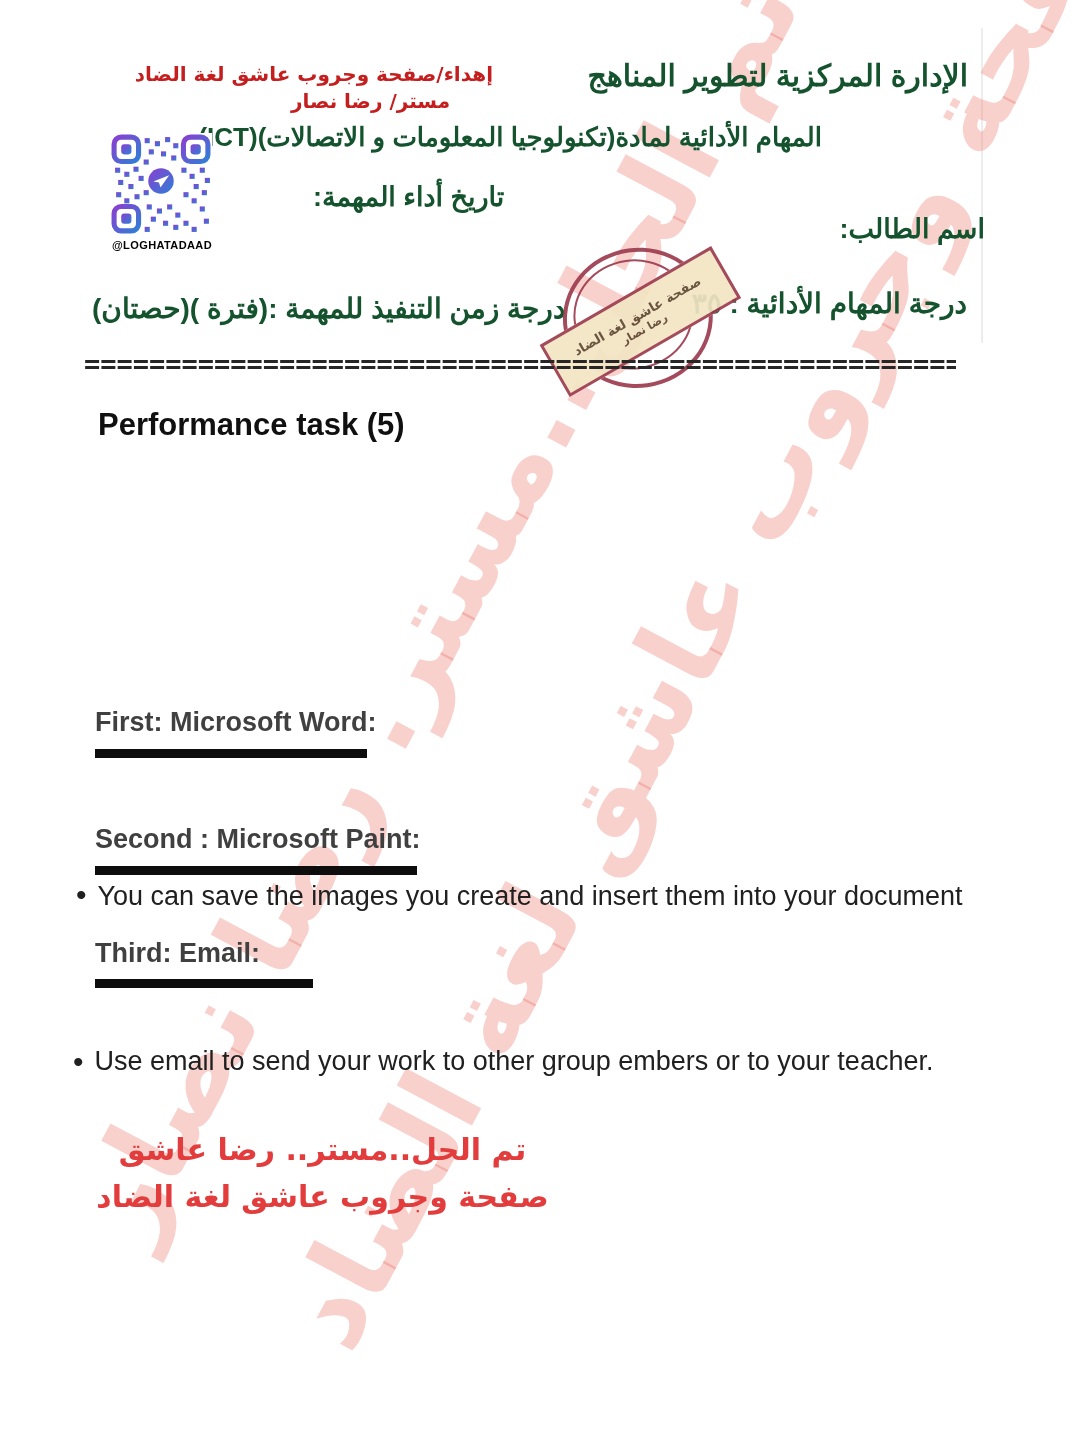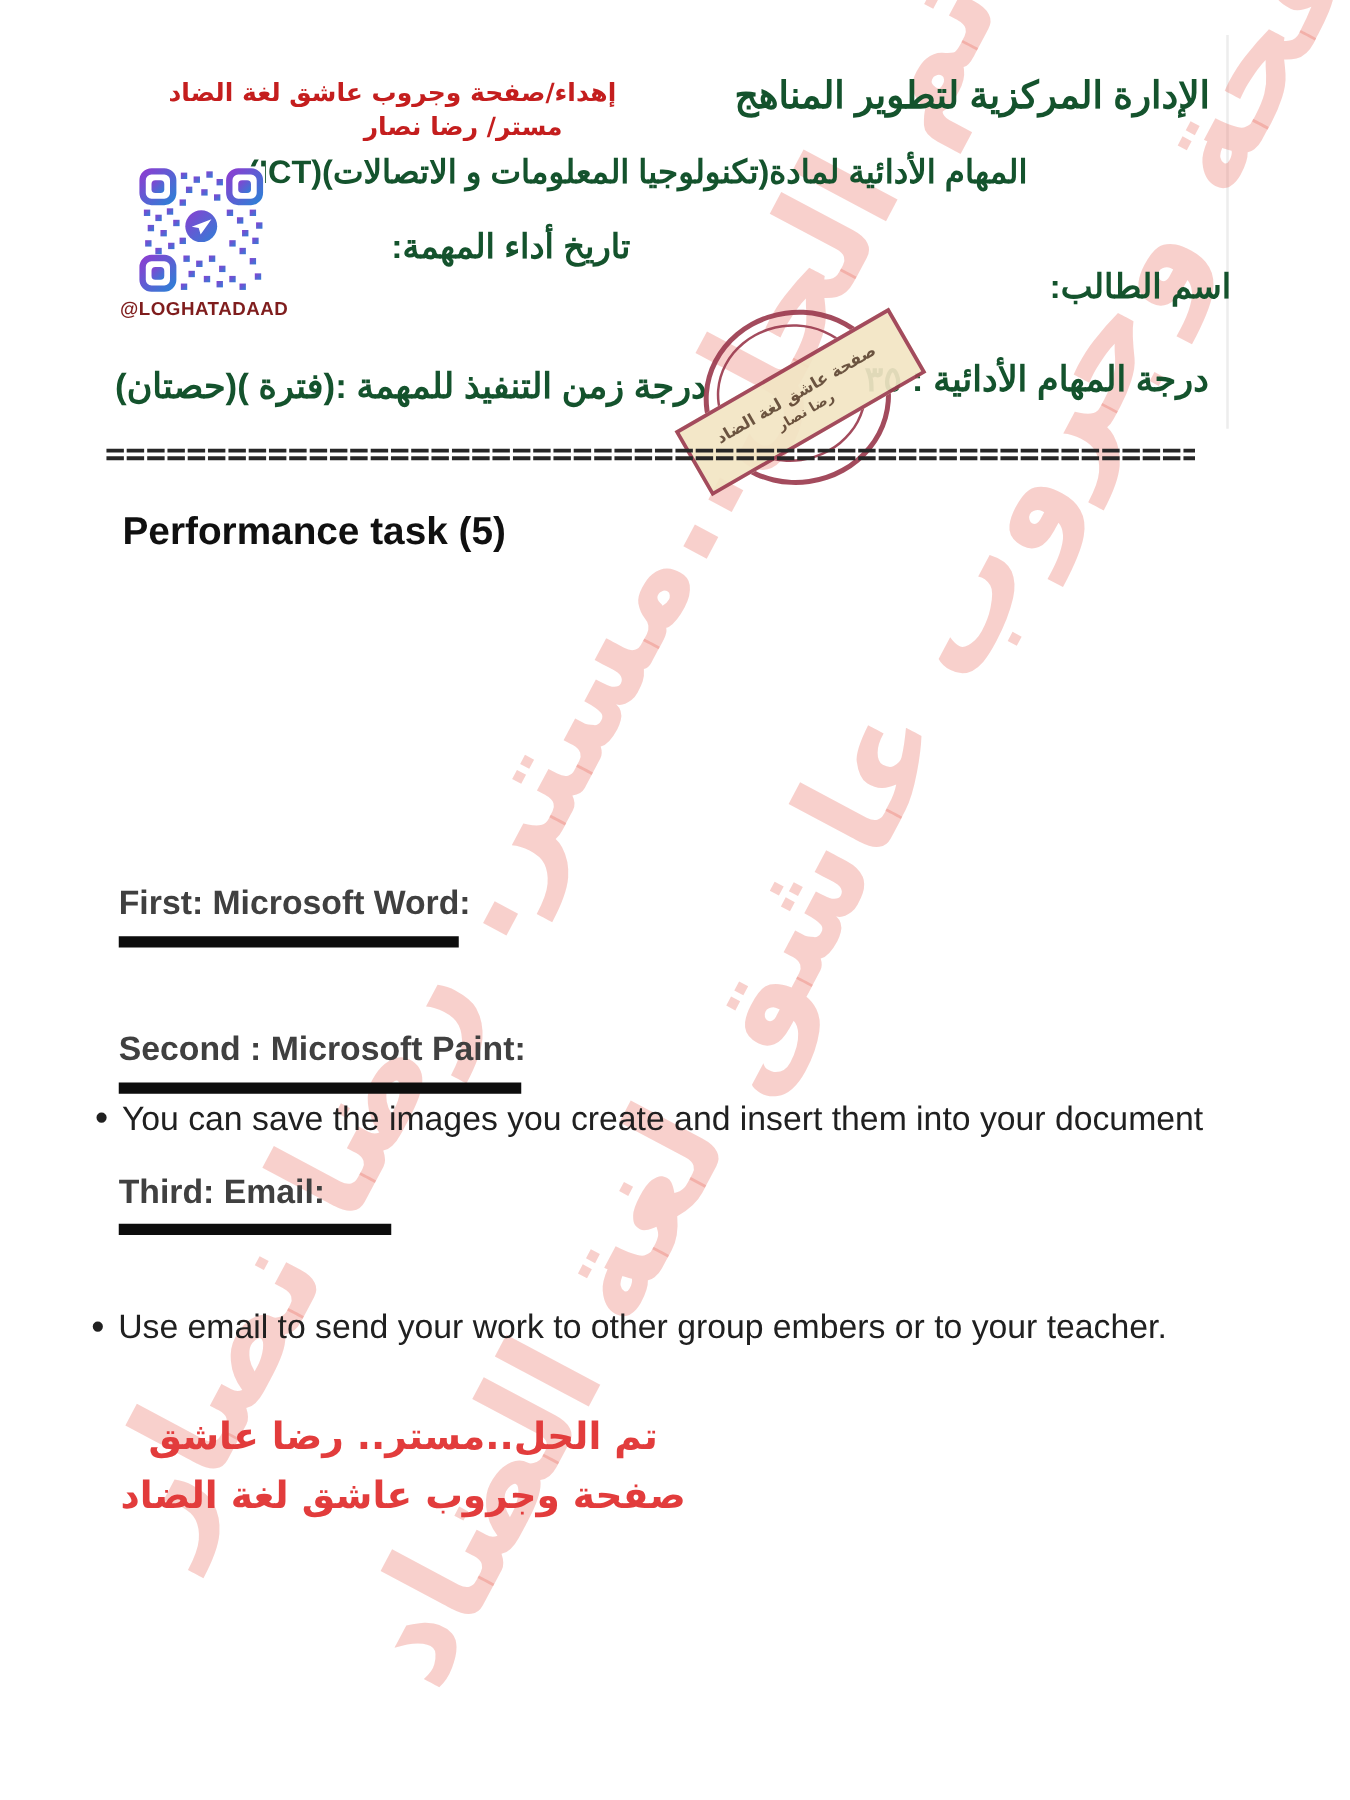--- a/index.html
+++ b/index.html
@@ -29,21 +29,21 @@
   .org-title{position:absolute;right:112px;top:58px;font-size:30px;font-weight:600;white-space:nowrap;}
   .subject-line{position:absolute;right:258px;top:122px;font-size:26px;font-weight:600;white-space:nowrap;}
   .student-label{position:absolute;right:95px;top:183px;font-size:27px;font-weight:600;white-space:nowrap;margin-top:30px;}
   .date-label{position:absolute;left:313px;top:181px;font-size:27px;font-weight:600;white-space:nowrap;}
   .score-label{position:absolute;right:113px;top:287px;font-size:28px;font-weight:600;white-space:nowrap;}
   .time-label{position:absolute;left:92px;top:292px;font-size:28px;font-weight:600;white-space:nowrap;}
   
   .qr{position:absolute;left:110px;top:133px;width:102px;height:102px;}
   .qr-handle{
     position:absolute;left:96px;top:239px;width:132px;text-align:center;
-    font-size:15px;font-weight:bold;color:#7f1d1d;letter-spacing:.4px;
+    font-size:11px;font-weight:bold;color:#000000;letter-spacing:.4px;
   }
   
   .stamp{position:absolute;left:553px;top:246px;width:168px;height:146px;opacity:.92;transform:rotate(-8deg);}
   .stamp-outer{position:absolute;left:10px;top:2px;width:142px;height:132px;border:4px solid #9c3c50;border-radius:50%;}
   .stamp-inner{position:absolute;left:21px;top:13px;width:116px;height:106px;border:2px solid #9c3c50;border-radius:50%;}
   .stamp-banner{
     position:absolute;left:-12px;top:46px;width:192px;height:54px;background:#f2e5c4;
     border:3px solid #9c3c50;transform:rotate(-22deg);
     display:flex;flex-direction:column;align-items:center;justify-content:center;
     direction:rtl;color:#5f4630;font-family:"DejaVu Sans",sans-serif;font-weight:bold;

